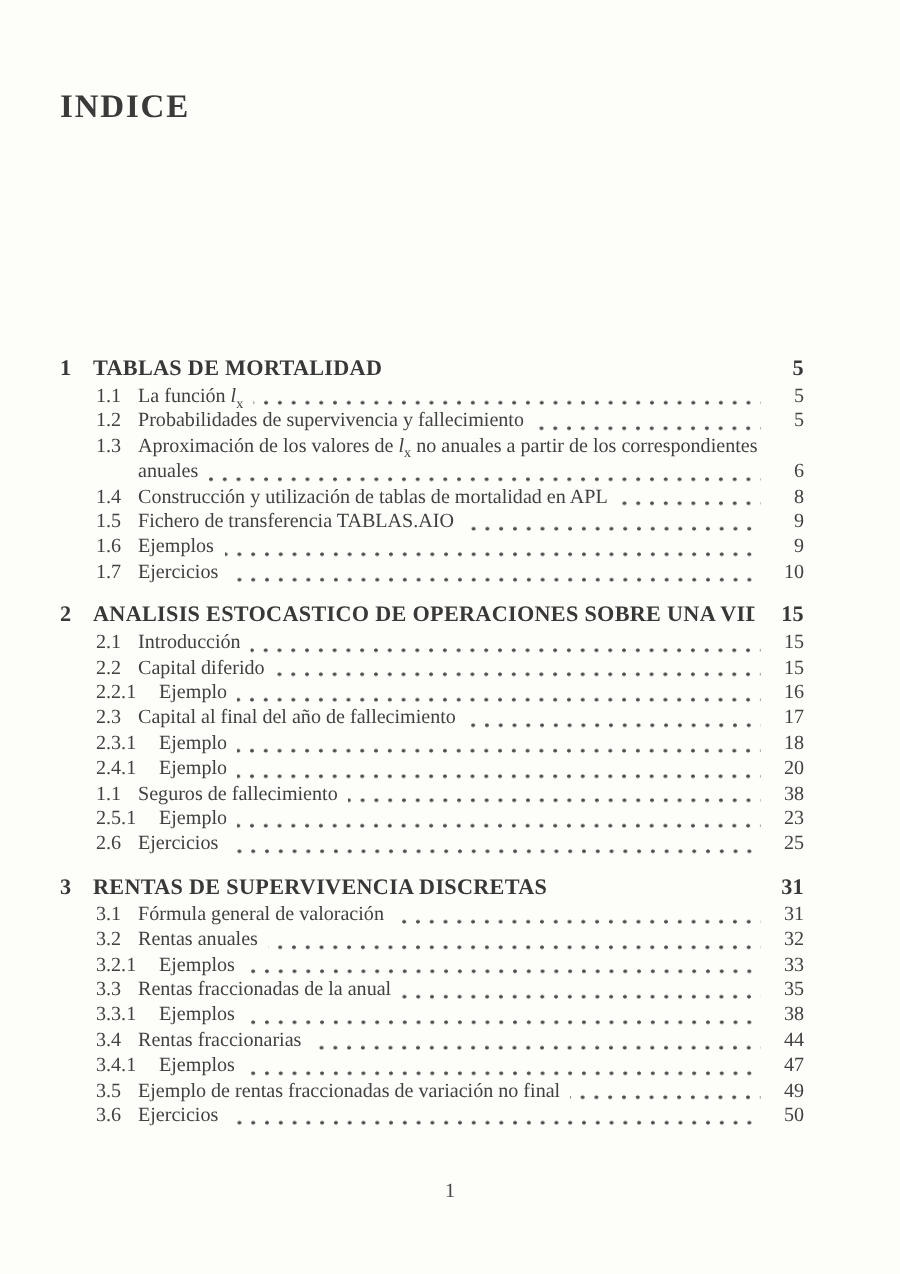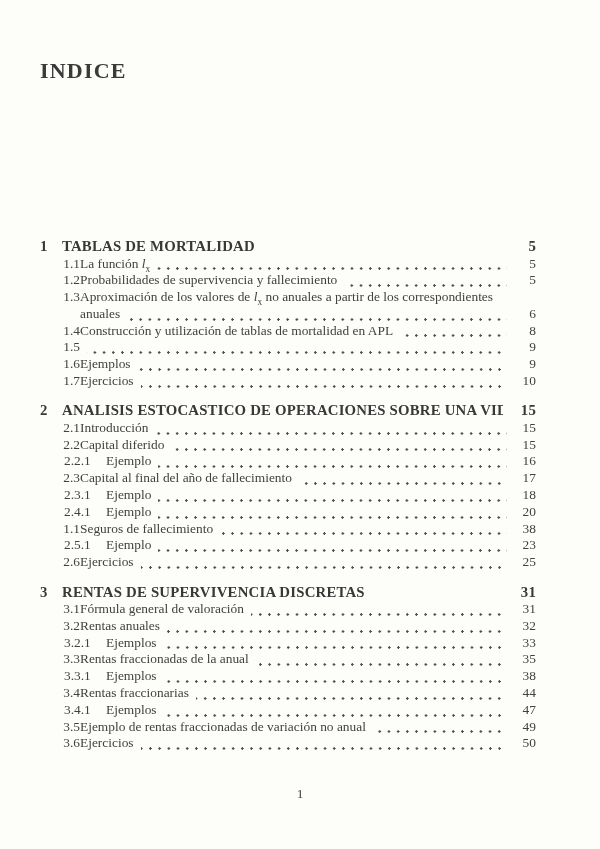--- a/index.html
+++ b/index.html
@@ -54,21 +54,21 @@
   .pg { flex: none; min-width: 25px; text-align: right; }
   .head {
     font-weight: bold;
     font-size: 14.8px;
     letter-spacing: 0.2px;
     color: #383838;
     margin-top: 11.5px;
     line-height: 18.5px;
   }
   .head .num { width: 22px; }
-  .lvl1 .num { margin-left: 12px; width: 28px; text-align: right; }
+  .lvl1 .num { margin-left: 24px; width: 28px; }
   .lvl2 .num { margin-left: 24px; width: 42px; }
   .footer {
     position: absolute;
     left: 0; right: 0;
     top: 786px;
     text-align: center;
     font-size: 13.5px;
     color: #474747;
   }
 </style>
@@ -107,20 +107,21 @@
         <span class="pg">6</span>
       </div>
       <div class="toc-row lvl1">
         <span class="num">1.4</span>
         <span class="label">Construcción y utilización de tablas de mortalidad en APL</span>
         <span class="leader"></span>
         <span class="pg">8</span>
       </div>
       <div class="toc-row lvl1">
         <span class="num">1.5</span>
+        <span class="label">Fichero de transferencia TABLAS.AIO</span>
         <span class="leader"></span>
         <span class="pg">9</span>
       </div>
       <div class="toc-row lvl1">
         <span class="num">1.6</span>
         <span class="label">Ejemplos</span>
         <span class="leader"></span>
         <span class="pg">9</span>
       </div>
       <div class="toc-row lvl1">
@@ -232,21 +233,21 @@
         <span class="pg">44</span>
       </div>
       <div class="toc-row lvl2">
         <span class="num">3.4.1</span>
         <span class="label">Ejemplos</span>
         <span class="leader"></span>
         <span class="pg">47</span>
       </div>
       <div class="toc-row lvl1">
         <span class="num">3.5</span>
-        <span class="label">Ejemplo de rentas fraccionadas de variación no anual</span>
+        <span class="label">Ejemplo de rentas fraccionadas de variación no final</span>
         <span class="leader"></span>
         <span class="pg">49</span>
       </div>
       <div class="toc-row lvl1">
         <span class="num">3.6</span>
         <span class="label">Ejercicios</span>
         <span class="leader"></span>
         <span class="pg">50</span>
       </div>
     </div>

